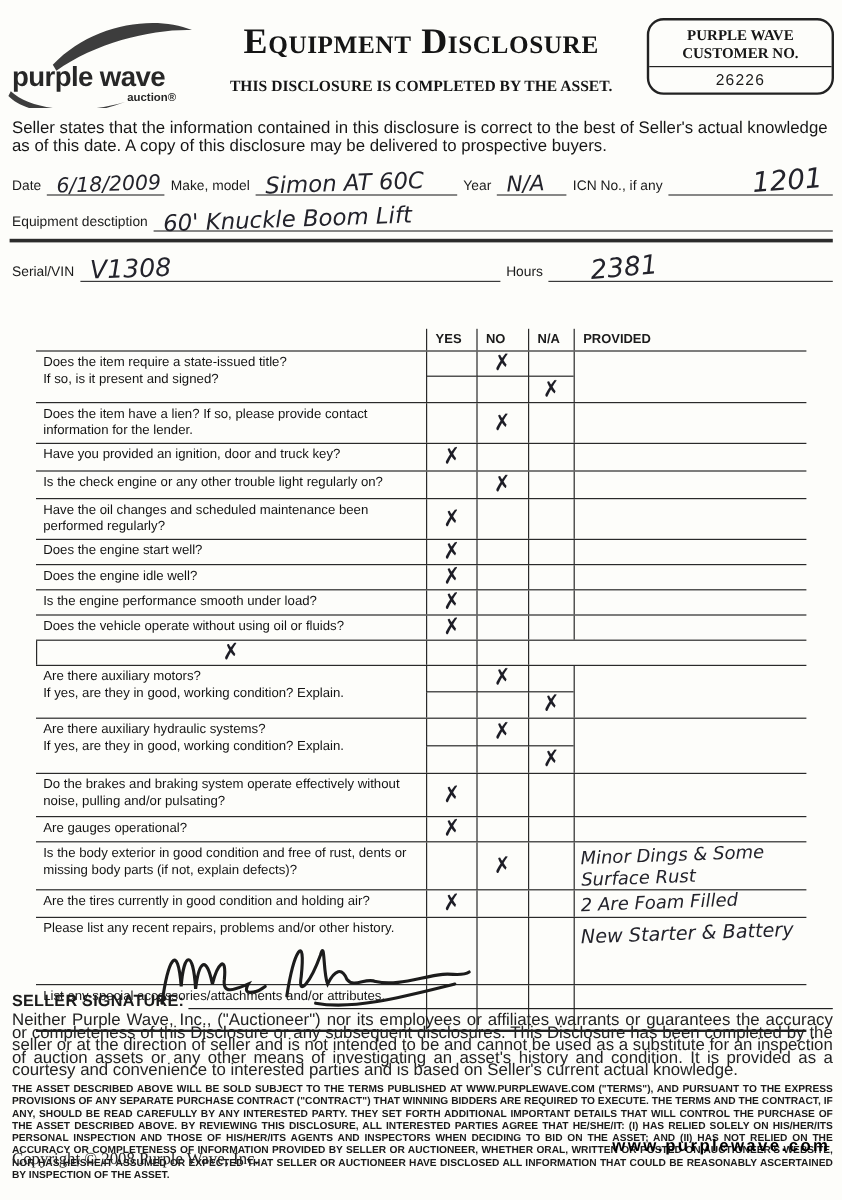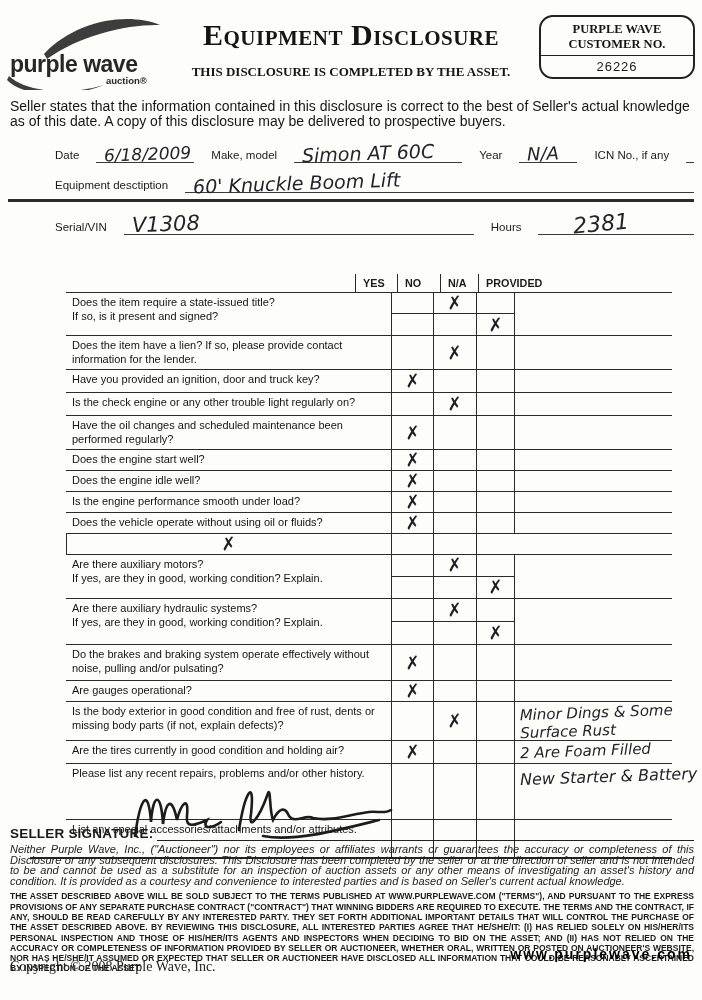--- a/index.html
+++ b/index.html
@@ -30,50 +30,50 @@
   .custbox .divider { border-top:1.5px solid #222; margin-top:4px; }
   .custbox .num { font-size:13px; padding-top:3px; letter-spacing:1px; }
   
   .intro { position:absolute; top:99px; left:10px; width:686px; font-size:14px; line-height:14.5px; color:#161616; }
   
   .hw {
     font-family:"DejaVu Sans", sans-serif; font-style:italic; color:#23232b;
     display:inline-block; transform:rotate(-2deg);
   }
   
-  .frow { position:absolute; left:10px; right:8px; display:flex; align-items:flex-end; gap:17px;margin-left:45px; }
+  .frow { position:absolute; left:10px; right:8px; display:flex; align-items:flex-end; gap:5px; }
   .frow .lab { font-size:11.5px; white-space:nowrap; padding-bottom:2px; }
   .ufill { border-bottom:1.5px solid #3a3a3a; position:relative; height:26px; }
   .ufill .hw { position:absolute; bottom:-2px; left:8px; white-space:nowrap; }
   .thickrule { position:absolute; left:8px; width:686px; height:2.5px; background:#2c2c2c; }
   
   .qtable { position:absolute; top:246px; left:30px; width:642px; border-bottom:2.5px solid #222; }
   .thead { display:grid; grid-template-columns:325px 42px 43px 38px 194px; }
   .thead .hc { font-weight:bold; font-size:10.8px; padding:3px 0 3px 7px;margin-top:28px; }
   .thead .hc.bl { border-left:1.6px solid #2a2a2a; }
-  .trow { display:grid; border-top:1.6px solid #2a2a2a;margin-left:36px; }
+  .trow { display:grid; border-top:1.6px solid #2a2a2a; }
   .cols5 { grid-template-columns:325px 42px 43px 38px 194px; }
   .cols3 { grid-template-columns:325px 123px 194px; }
   .qcell { padding:3px 6px 3px 6px; font-size:11px; line-height:13.5px; color:#141414; }
   .qcell .q { display:block; }
   .qcell.small { font-size:10.2px; letter-spacing:-0.3px; white-space:nowrap; }
   .mcell { border-left:1.6px solid #2a2a2a; display:flex; align-items:center; justify-content:center; }
   .marks2 { display:grid; grid-template-columns:42px 43px 38px; grid-auto-rows:1fr; }
   .marks2 .mcell.b { border-bottom:1.5px solid #2a2a2a; }
   .comm { border-left:1.6px solid #2a2a2a; padding:1px 5px; }
   .mk { font-family:"DejaVu Sans", sans-serif; font-size:18px; line-height:18px; color:#1d1d26; transform:rotate(-6deg); display:inline-block; }
   .comtext { font-size:15px; line-height:18px; transform:rotate(-2deg); }
   
   .sigrow { position:absolute; top:824px; left:10px; width:684px; display:flex; align-items:flex-end; }
   .sigrow .lab { font-weight:bold; font-size:13.5px; white-space:nowrap; letter-spacing:0.2px; }
   .sigrow .line { flex:1; border-bottom:1.6px solid #222; height:16px; margin-left:4px; }
   .sig-svg { position:absolute; top:770px; left:115px; width:290px; height:84px; pointer-events:none; }
   
   .legal { position:absolute; top:844px; left:10px; width:684px; text-align:justify; }
-  .legal .p1 { font-size:11px; line-height:10.6px; color:#222; margin:0;font-style:italic; }
+  .legal .p1 { font-size:14px; line-height:10.6px; color:#222; margin:0; }
   .legal .p2 { font-size:8.5px; line-height:10.3px; font-weight:bold; color:#1a1a1a; margin:5px 0 0 0; }
   
   .copyright { position:absolute; top:959px; left:10px; font-family:"Liberation Serif", serif; font-size:14px; color:#222; }
   .watermark {
     position:absolute; top:946px; right:10px;
     font-size:14px; font-weight:bold; letter-spacing:2px; color:#000000;
   }
 </style>
 </head>
 <body>

